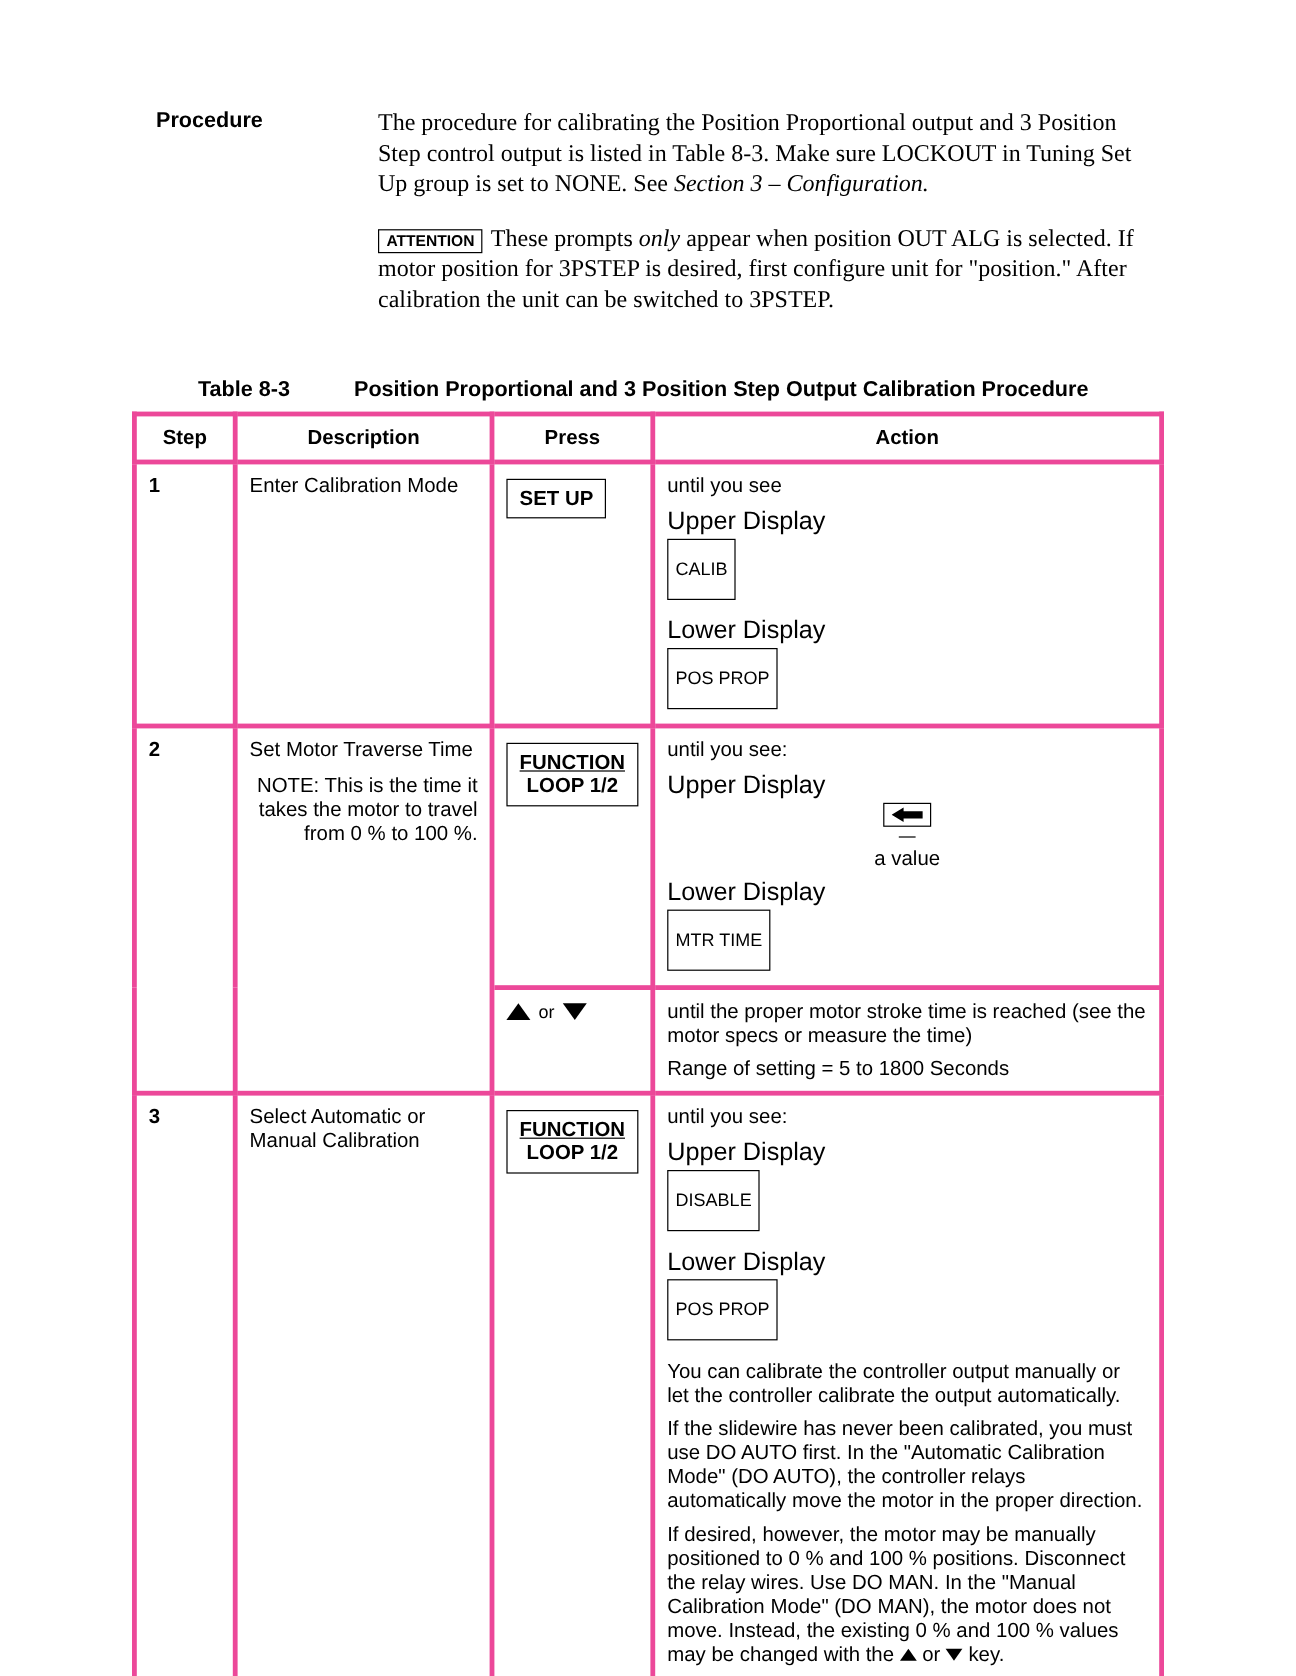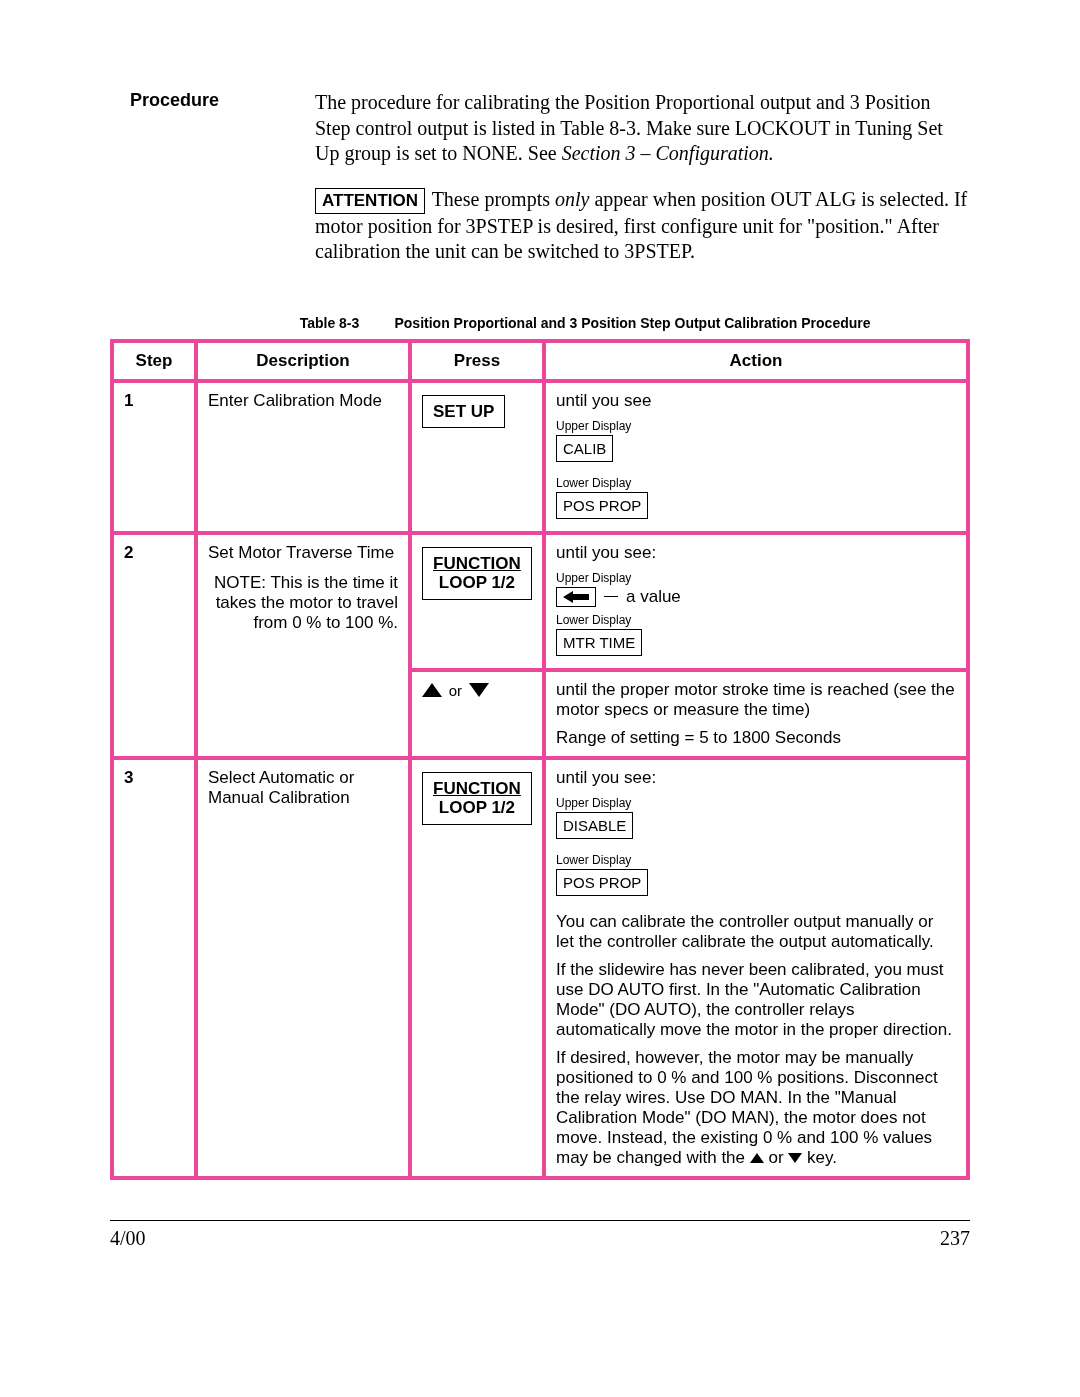--- a/index.html
+++ b/index.html
@@ -33,30 +33,29 @@
   }
   .intro-body p { margin: 0 0 20px 0; }
   .italic { font-style: italic; }
   .bold-italic { font-style: italic; font-weight: bold; }
   .attention-box {
     display: inline-block;
     border: 1.5px solid #000;
     padding: 1px 6px;
     font-family: Arial, Helvetica, sans-serif;
     font-weight: bold;
-    font-size: 17px;
+    font-size: 13px;
     vertical-align: baseline;
     margin-right: 2px;
   }
   .table-caption {
     font-family: Arial, Helvetica, sans-serif;
     font-weight: bold;
-    font-size: 14px;
+    font-size: 18px;
     margin: 30px 0 8px 55px;
-    text-align: center;
   }
   .tbl {
     border-collapse: collapse;
     width: 100%;
     font-family: Arial, Helvetica, sans-serif;
     font-size: 17px;
   }
   .tbl th, .tbl td {
     border: 4px solid #ec4899;
     padding: 8px 10px;
@@ -79,26 +78,26 @@
     text-align: center;
     line-height: 1.15;
     margin: 4px 0;
   }
   .btn-underline {
     text-decoration: underline;
   }
   .disp-box {
     display: inline-block;
     border: 1px solid #000;
-    padding: 4px 6px;
+    padding: 16px 6px;
     font-size: 15px;
     margin: 2px 0 4px 0;
   }
   .disp-label {
-    font-size: 12px;
+    font-size: 21px;
     margin-top: 4px;
   }
   .action-block { margin-bottom: 8px; }
   .arrow-box {
     display:inline-flex;
     align-items:center;
     border:1px solid #000;
     padding:2px 6px;
     gap:6px;
   }
@@ -179,21 +178,21 @@
         </td>
         <td class="col-press press-cell">
           <span class="btn-box">
             <span class="btn-underline">FUNCTION</span><br>
             <span>LOOP 1/2</span>
           </span>
         </td>
         <td class="col-action">
           <div class="action-block">until you see:</div>
           <div class="disp-label">Upper Display</div>
-          <div style="display:flex;align-items:center;gap:8px;margin:2px 0 6px 0;">
+          <div style="display:flex;align-items:center;gap:8px;margin:2px 0 6px 0;flex-direction:column;">
             <span class="arrow-box">
               <svg class="arrow-left-svg" width="26" height="14">
                   <polygon points="0,7 10,1 10,4 26,4 26,10 10,10 10,13" fill="#000"></polygon>
                 </svg>
             </span>
             <span style="border-top:1px solid #000;width:14px;height:0;"></span>
             <span>a value</span>
           </div>
           <div class="disp-label">Lower Display</div>
           <span class="disp-box">MTR TIME</span>

